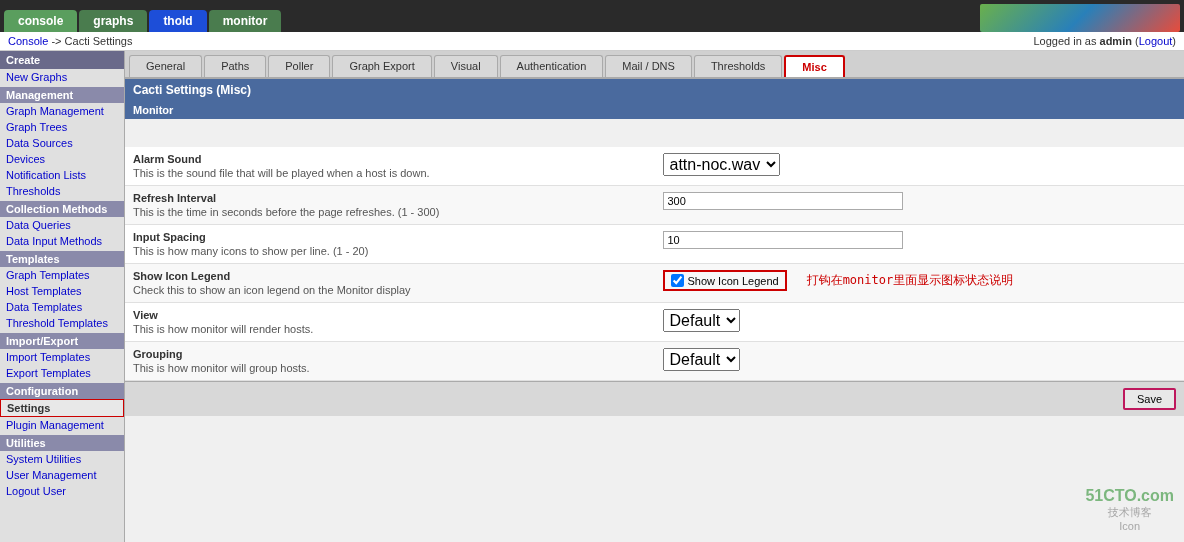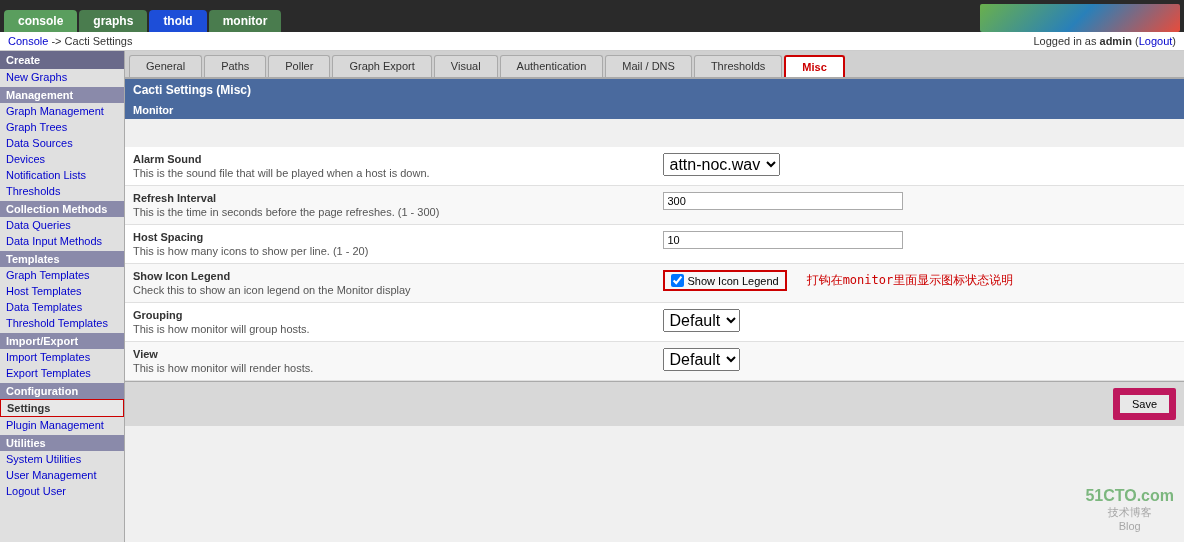--- a/index.html
+++ b/index.html
@@ -57,21 +57,21 @@
     select { font-size: 16px; padding: 1px 2px; }
     input[type="text"] { font-size: 11px; padding: 2px 4px; border: 1px solid #aaa; width: 240px; }
     input[type="checkbox"] { margin-right: 4px; }
     .checkbox-label { font-size: 11px; border: 2px solid #c00; padding: 2px 6px; background: #f8f8f8; display: inline-flex; align-items: center; }
 
     
     .annotation { color: #c00; font-size: 12px; margin-left: 10px; }
 
     
     .save-area { background: #d8d8d8; padding: 6px 8px; text-align: right; border-top: 1px solid #aaa; margin-top: 0; }
-    .save-btn { padding: 3px 12px; font-size: 11px; background: #e8e8e8; border: 7px solid #be185d; cursor: pointer; border-radius: 2px; }
+    .save-btn { padding: 3px 12px; font-size: 11px; background: #e8e8e8; border: 2px solid #be185d; cursor: pointer; border-radius: 2px; }
 
     
     .watermark { position: fixed; bottom: 10px; right: 10px; text-align: center; color: #888; font-size: 11px; opacity: 0.7; }
     .watermark .site { font-size: 16px; color: #4a9e4e; font-weight: bold; }
     .watermark .blog { color: #888; }
   </style>
 </head>
 <body>
 
 <div class="top-nav">
@@ -173,21 +173,21 @@
           <div class="settings-label">Refresh Interval</div>
           <div class="settings-desc">This is the time in seconds before the page refreshes. (1 - 300)</div>
         </td>
         <td class="settings-control">
           <input type="text" value="300" style="">
         </td>
       </tr>
 
       <tr>
         <td class="label-cell">
-          <div class="settings-label">Host Spacing</div>
+          <div class="settings-label">Input Spacing</div>
           <div class="settings-desc">This is how many icons to show per line. (1 - 20)</div>
         </td>
         <td class="settings-control">
           <input type="text" value="10" style="">
         </td>
       </tr>
 
       <tr>
         <td class="label-cell">
           <div class="settings-label">Show Icon Legend</div>
@@ -197,47 +197,47 @@
           <label class="checkbox-label">
             <input type="checkbox" checked="" style="">
             <span>Show Icon Legend</span>
           </label>
           <span class="annotation">打钩在<code>monitor</code>里面显示图标状态说明</span>
         </td>
       </tr>
 
       <tr>
         <td class="label-cell">
-          <div class="settings-label">Grouping</div>
-          <div class="settings-desc">This is how monitor will group hosts.</div>
+          <div class="settings-label">View</div>
+          <div class="settings-desc">This is how monitor will render hosts.</div>
         </td>
         <td class="settings-control">
           <select>
             <option>Default</option>
           </select>
         </td>
       </tr>
 
       <tr>
         <td class="label-cell">
-          <div class="settings-label">View</div>
-          <div class="settings-desc">This is how monitor will render hosts.</div>
+          <div class="settings-label">Grouping</div>
+          <div class="settings-desc">This is how monitor will group hosts.</div>
         </td>
         <td class="settings-control">
           <select>
             <option>Default</option>
           </select>
         </td>
       </tr>
     </tbody>
       </table>
 
     <div class="save-area">
       <button class="save-btn">Save</button>
     </div>
   </div>
 </div>
 
 <div class="watermark">
   <div class="site">51CTO.com</div>
   <div>技术博客</div>
-  <div class="blog">Blog</div>
+  <div class="blog">Icon</div>
 </div>
 
 </body></html>

